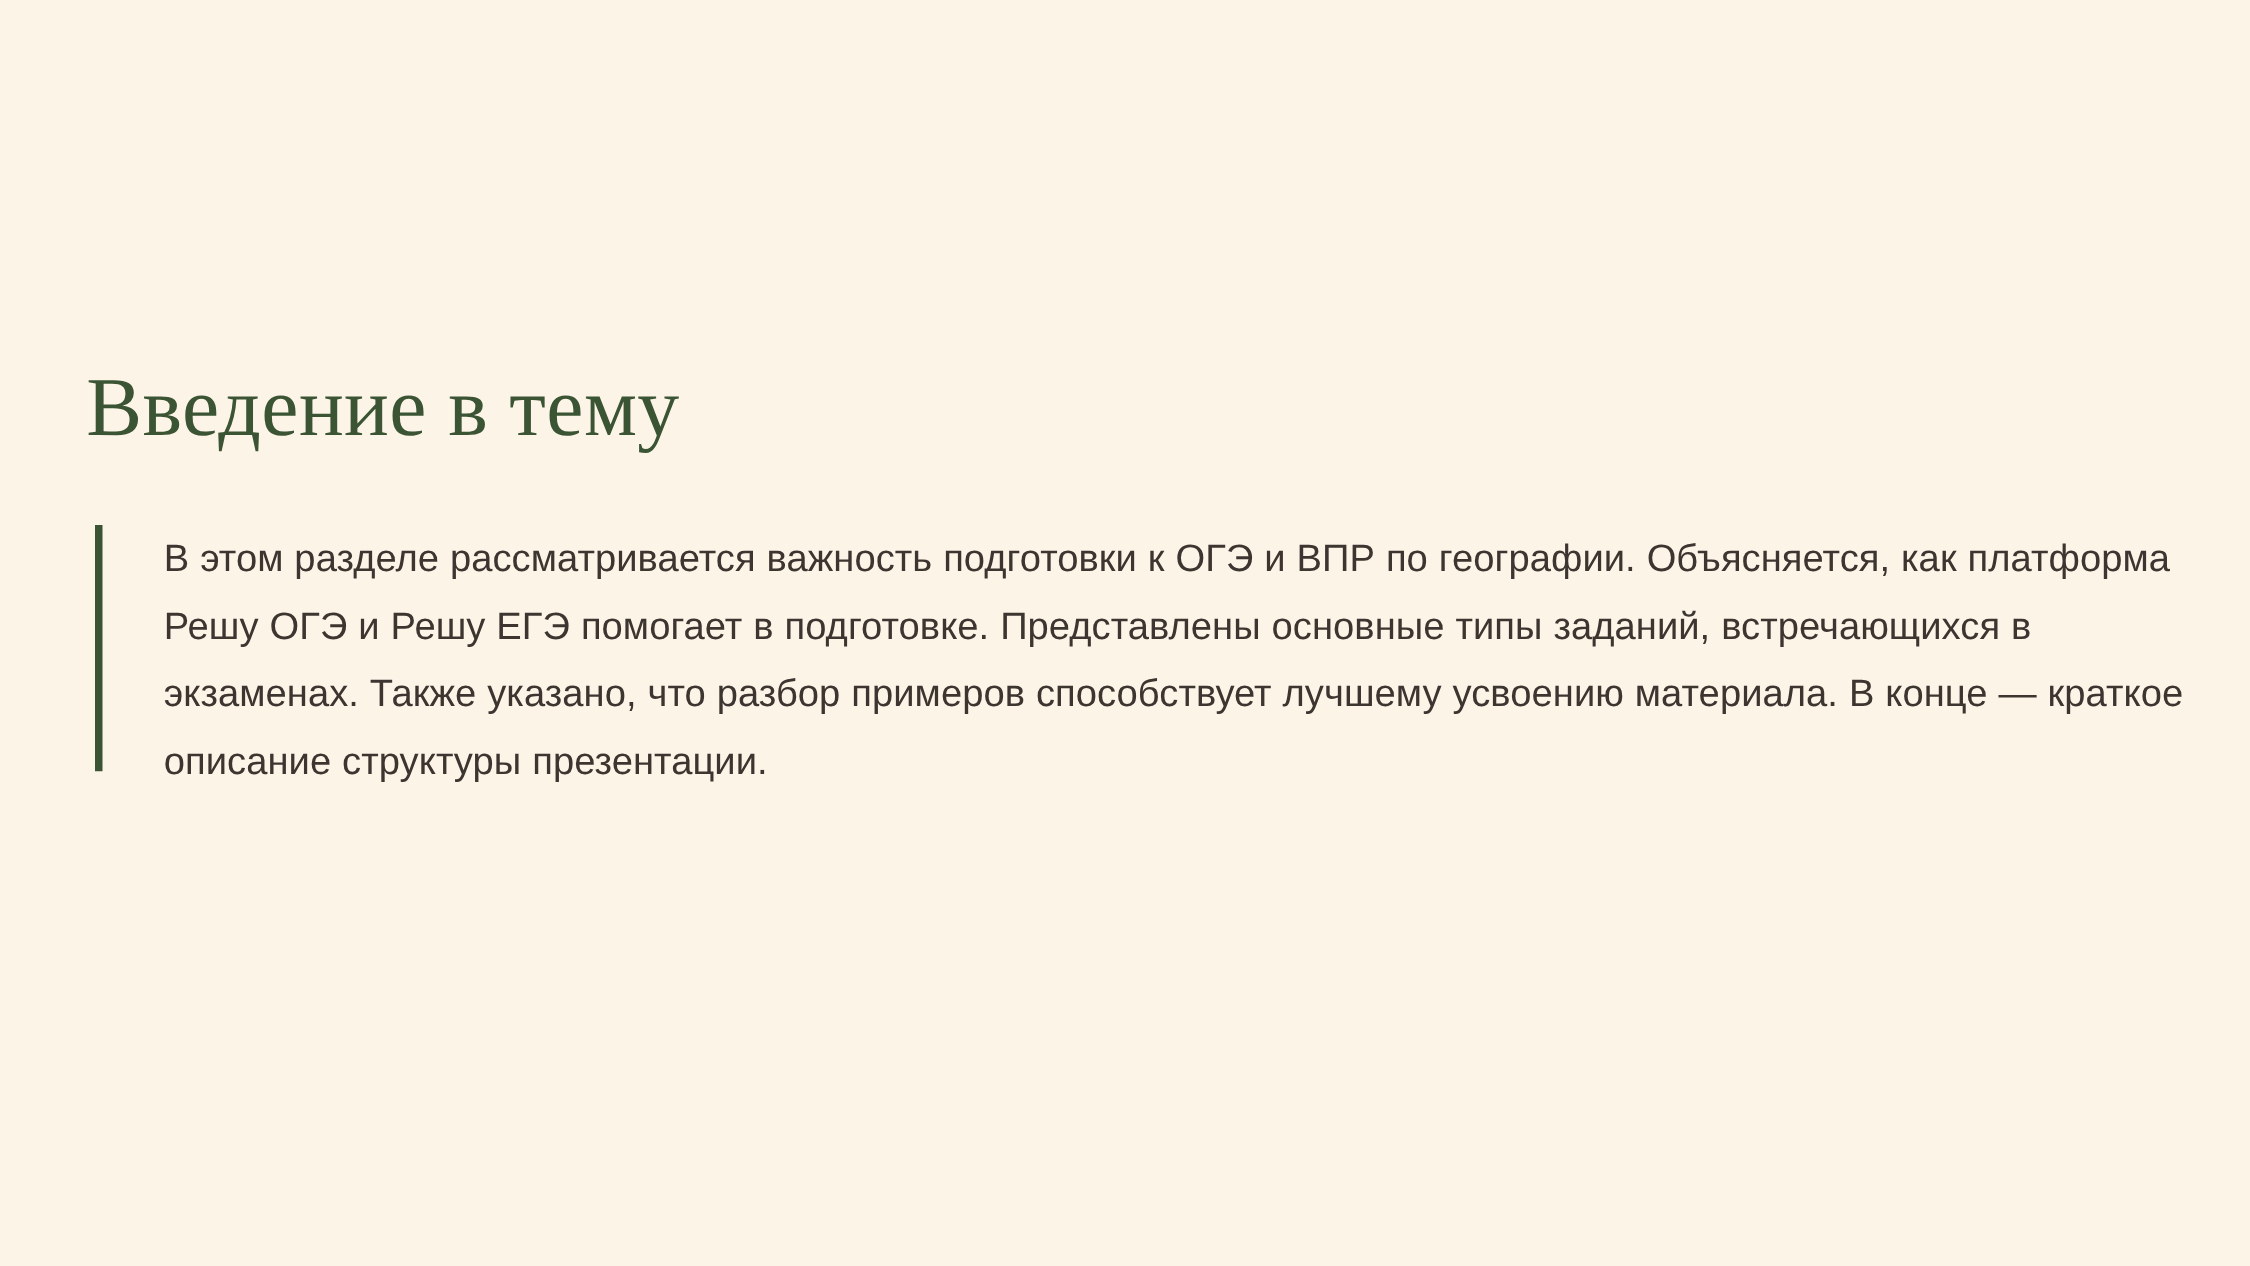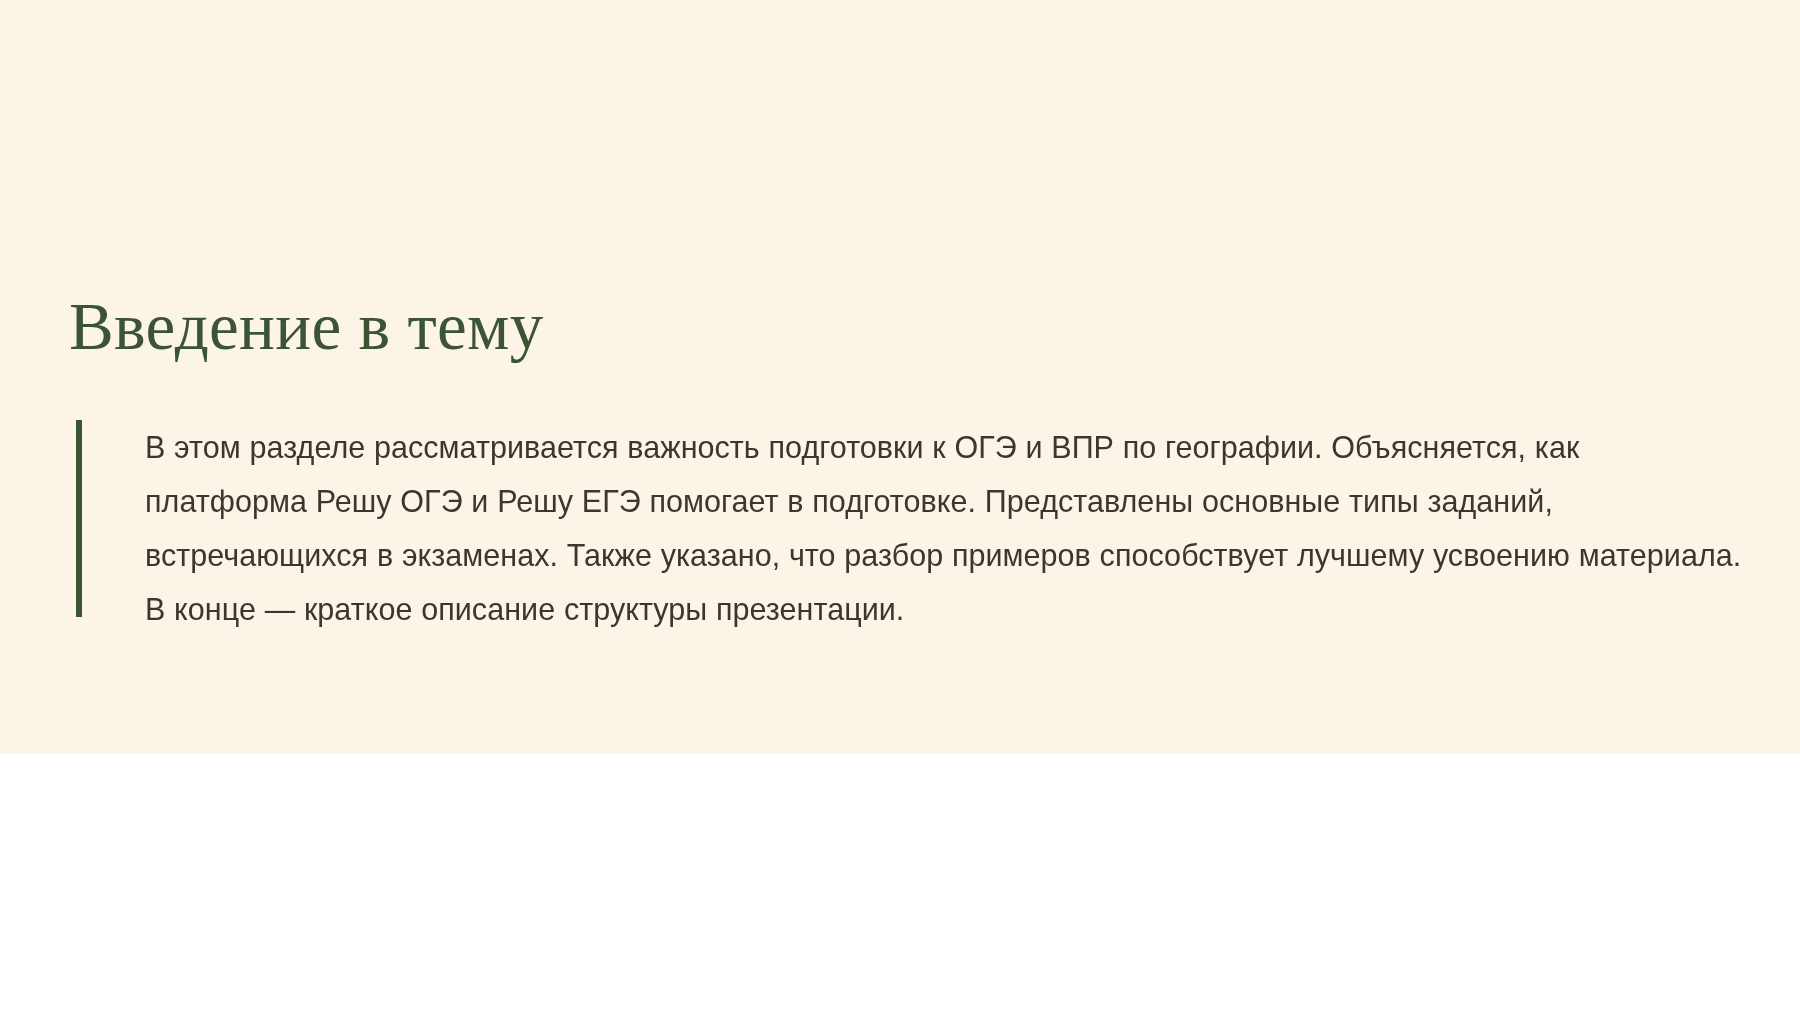--- a/index.html
+++ b/index.html
@@ -10,21 +10,21 @@
   body {
     width: 1800px;
     height: 1013px;
     overflow: hidden;
     font-family: "Liberation Sans", sans-serif;
   }
 
   .slide {
     position: relative;
     width: 1800px;
-    height: 754px;
+    height: 1013px;
     background: #FDF4E8;
     box-sizing: border-box;
   }
 
   .slide-content {
     position: absolute;
     left: 68px;
     top: 290px;
     width: 1690px;
   }
@@ -56,21 +56,21 @@
     height: 197px;
     background: #3B5434;
     border-radius: 0;
   }
 
   .body-text {
     font-family: "Liberation Sans", "DejaVu Sans", sans-serif;
     font-size: 30.5px;
     line-height: 54px;
     color: #3D3630;
-    margin: 14px;
+    margin: 0;
     max-width: 1625px;
     letter-spacing: 0.05px;
     word-spacing: 0.2px;
     text-align: left;
   }
 </style>
 </head>
 <body>
 
 <div class="slide">

